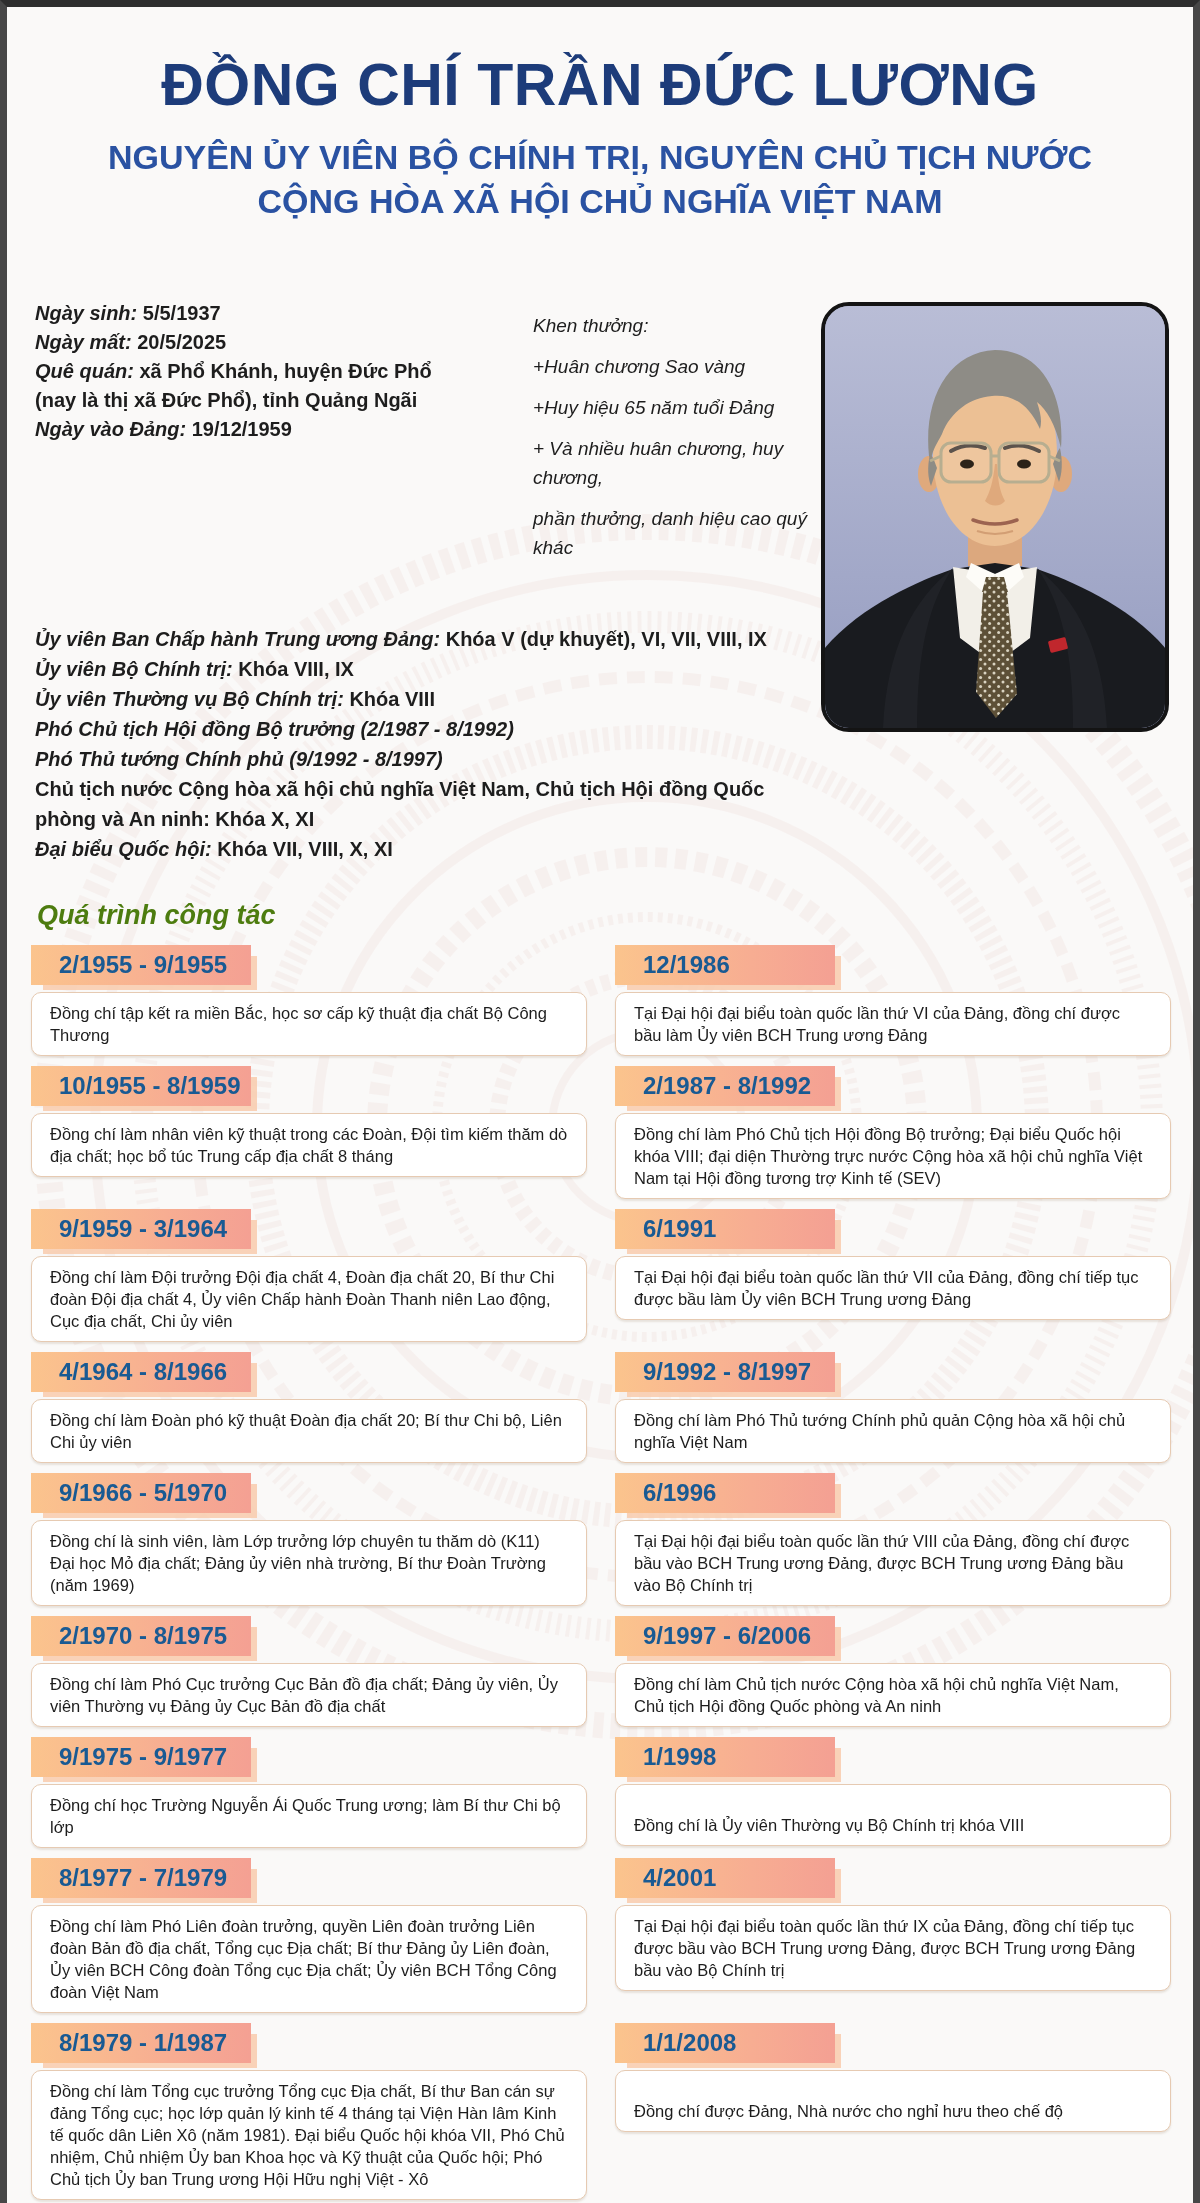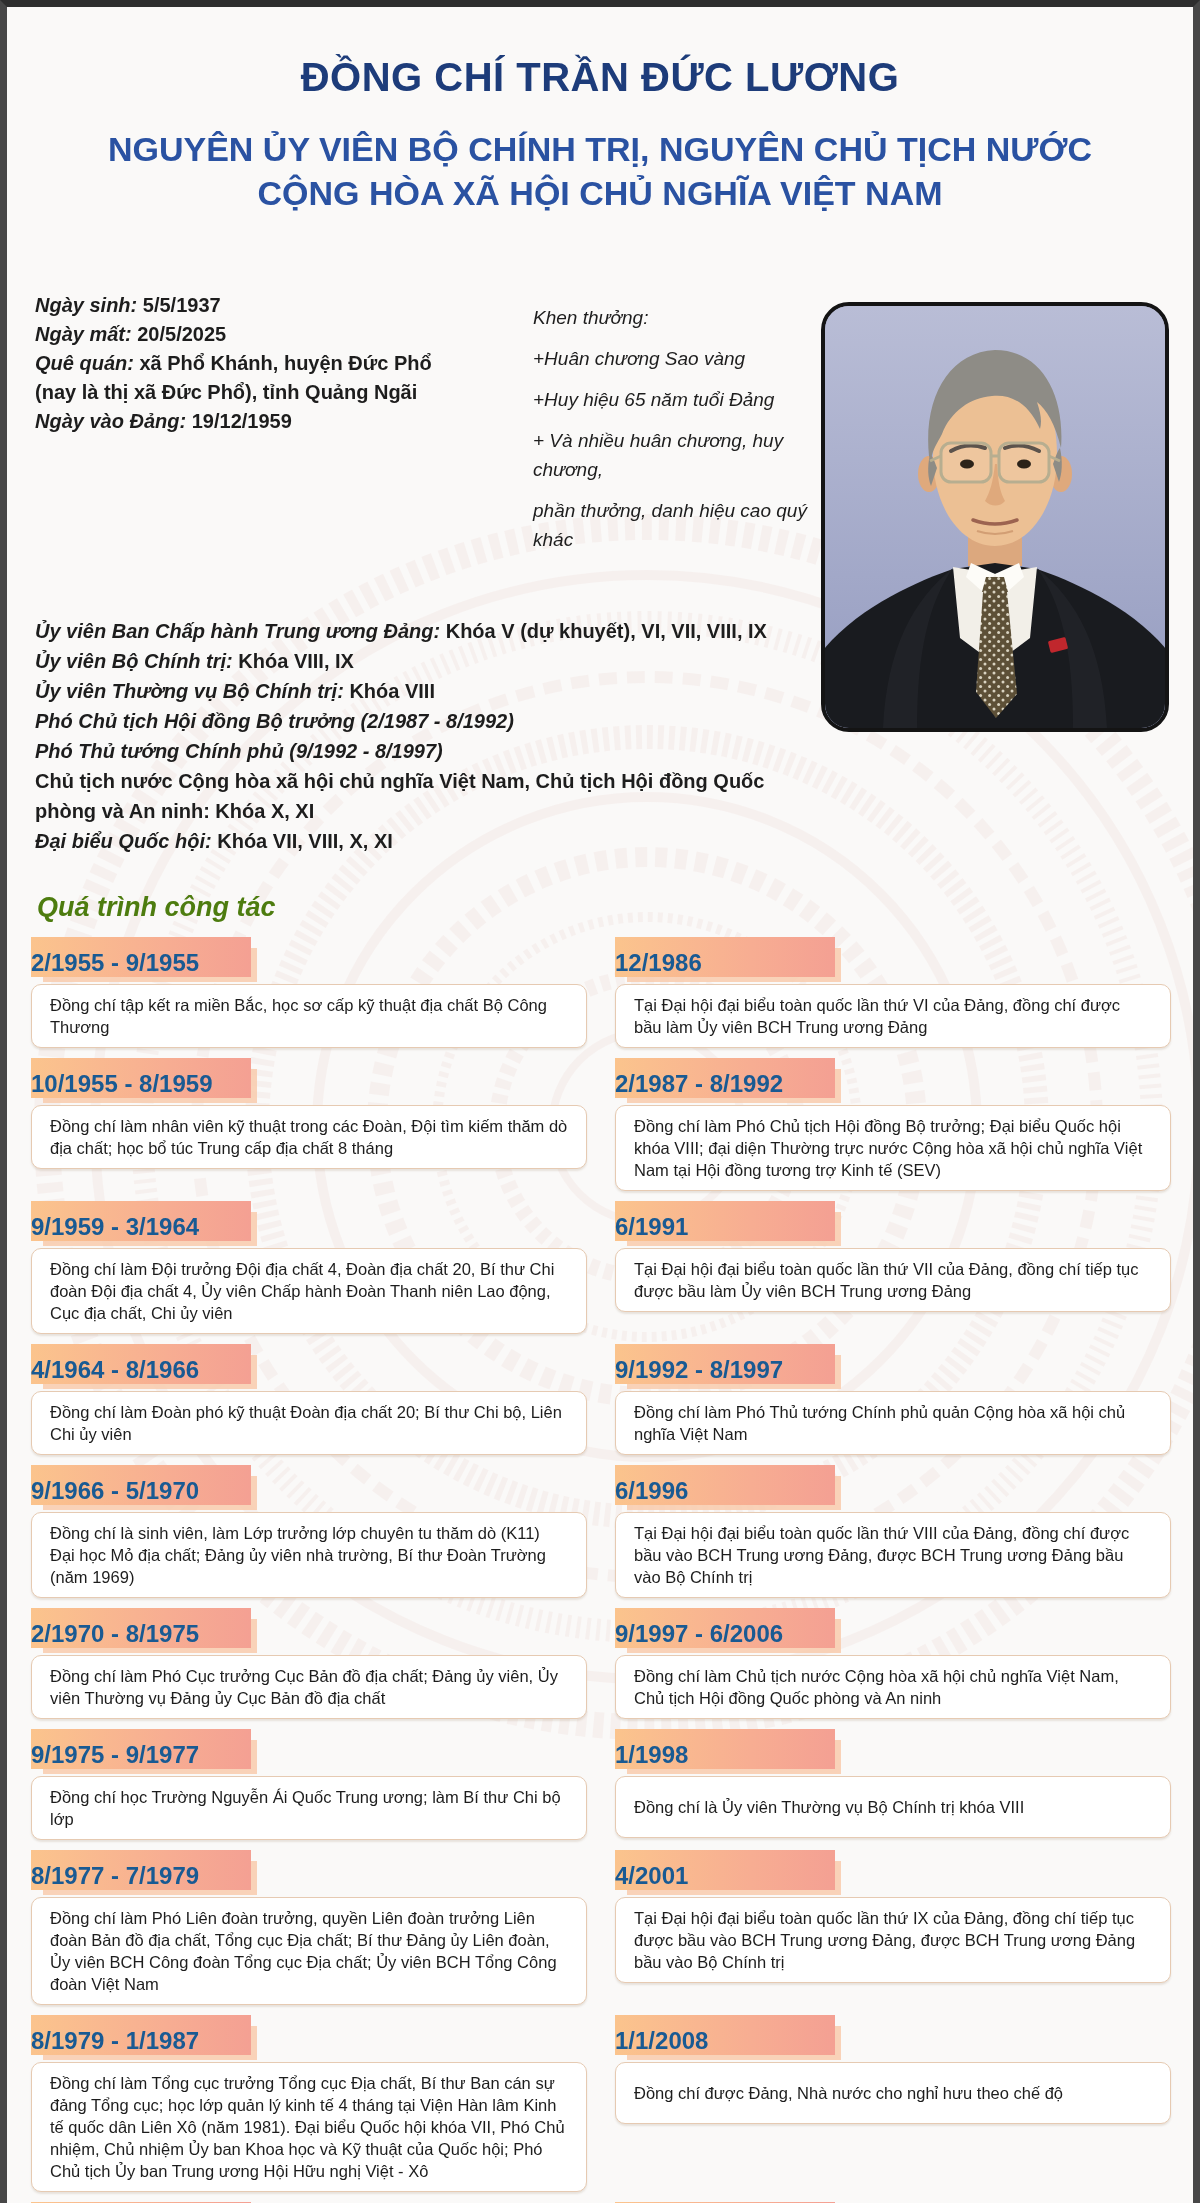--- a/index.html
+++ b/index.html
@@ -7,21 +7,21 @@
     position:relative; width:1200px; min-height:2203px; box-sizing:border-box;
     margin:0 auto; background:#faf9f8; overflow:hidden;
     border-left:7px solid #474747; border-right:7px solid #474747; border-top:7px solid #2e2e2e;
     font-family:"Liberation Sans", sans-serif; color:#1d1d1d;
   }
   .watermark{position:absolute; top:0; left:0; z-index:0; pointer-events:none;}
   .layer{position:relative; z-index:1;}
 
   
   .header{text-align:center; padding-top:40px;}
-  .title{font-size:40px; line-height:60px; font-weight:bold; color:#1d3c7a; margin:0; letter-spacing:.5px;}
+  .title{font-size:59px; line-height:60px; font-weight:bold; color:#1d3c7a; margin:8px; letter-spacing:.5px;}
   .subtitle{font-size:34px; line-height:44px; font-weight:bold; color:#2a52a2; margin:20px 40px 0 40px;}
 
   
   .info{display:flex; margin:76px 0 0 28px;}
   .info-left{width:486px;}
   .info-right{width:300px;}
   .info-line{margin:0; font-size:20px; line-height:29px;}
   .it{font-style:italic;font-weight:bold;}
   .b{font-weight:bold;}
   .awards p{margin:12px; font-size:19px; line-height:29px; font-style:italic;}
@@ -39,30 +39,30 @@
   .pos-line.allbold span{font-style:normal; font-weight:bold;}
 
   
   .career-heading{margin:36px 0 14px 30px; font-size:27px; font-weight:bold; color:#4d7c0f;font-style:italic;}
   .timeline{
     display:grid; grid-template-columns:1fr 1fr; column-gap:28px; row-gap:10px;
     margin:0 22px 120px 24px; align-items:start;
   }
   .entry{min-width:0;}
   .badge{
-    width:220px; height:40px; box-sizing:border-box; display:flex; align-items:flex-end;
-    padding-left:0; background:linear-gradient(90deg,#fbc48d 0%,#f7ad92 62%,#f4a093 100%);
+    width:220px; height:40px; box-sizing:border-box; display:flex; align-items:center;
+    padding-left:28px; background:linear-gradient(90deg,#fbc48d 0%,#f7ad92 62%,#f4a093 100%);
     box-shadow:9px 8px 0 -3px rgba(248,203,173,.85);
     font-size:24px; font-weight:bold; color:#195a93;
   }
   .card{
     margin-top:7px; background:#ffffff; border:1.5px solid #e6cab2; border-radius:10px;
     box-shadow:0 2px 2px rgba(120,90,60,.14);
     padding:9px 18px; min-height:62px; box-sizing:border-box;
-    display:flex; align-items:center;
+    display:flex; align-items:flex-end;
   }
   .card p{margin:0; font-size:16.5px; line-height:22px; color:#1d1d1d;}
 </style>
 </head>
 <body>
 
 <div class="page">
 
   <svg class="watermark" width="1200" height="2203">
     <g fill="none" stroke="#d8a8a0" opacity="0.10" transform="translate(640,1120)">

